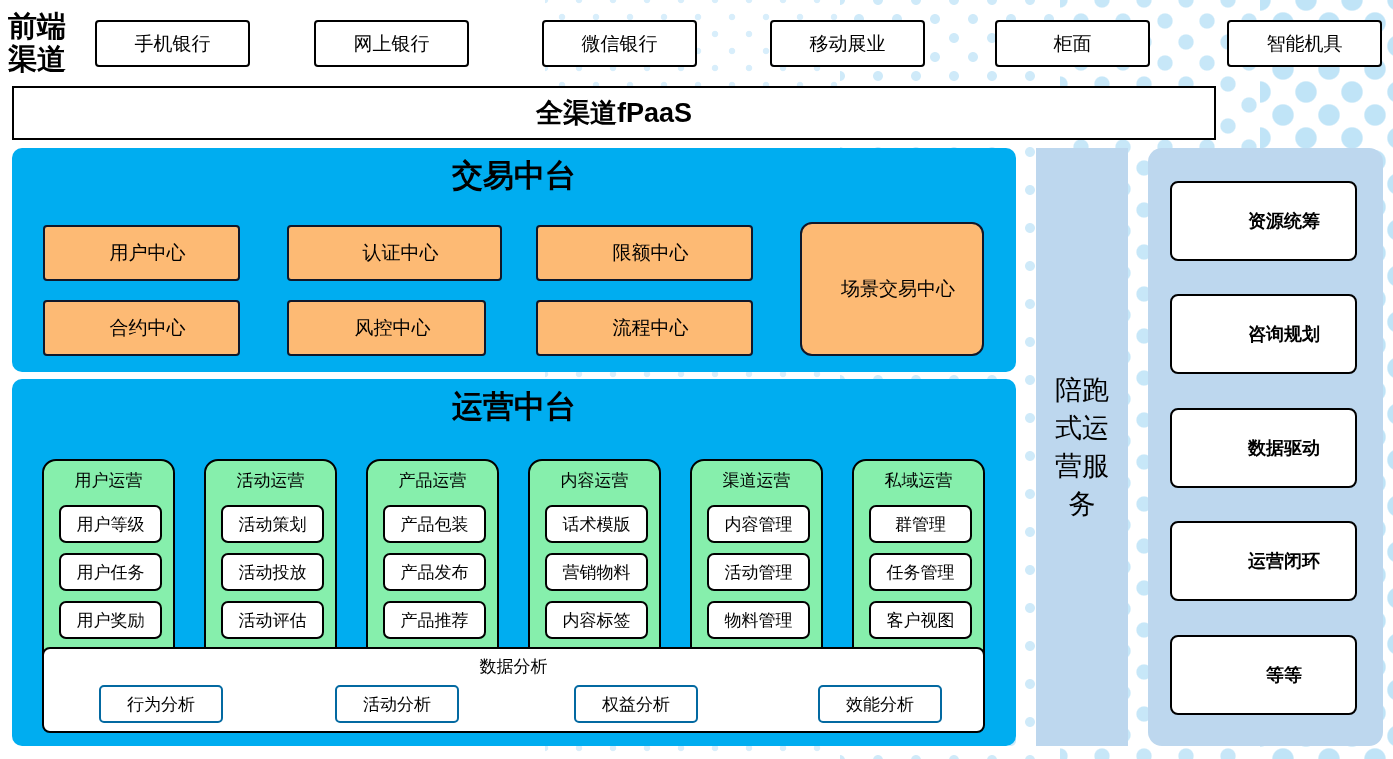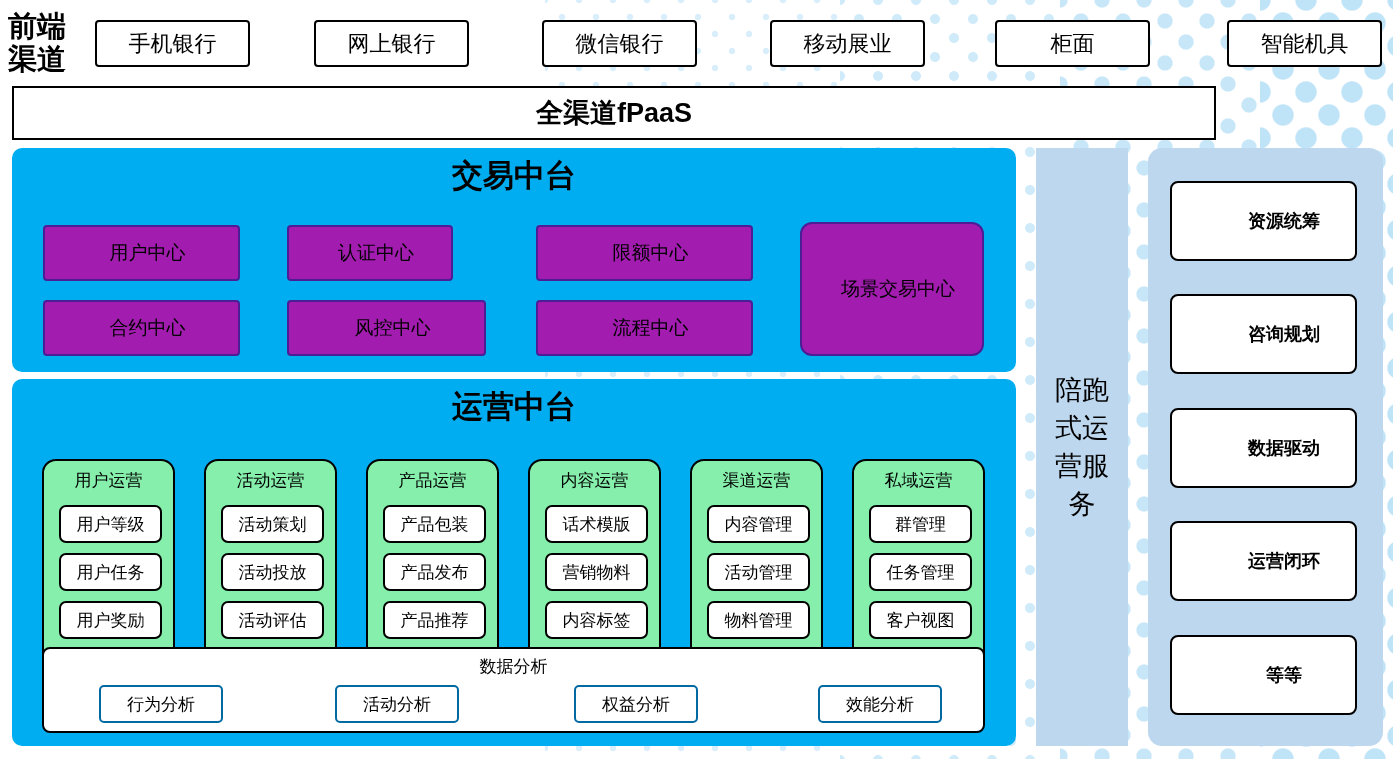--- a/index.html
+++ b/index.html
@@ -55,21 +55,21 @@
   .front-label {
     left: 8px; top: 10px; width: 66px;
     font-family: "Liberation Serif", serif;
     font-weight: bold; font-size: 29px; line-height: 33px;
     word-break: break-all;
   }
   .channel-box {
     top: 20px; width: 155px; height: 47px;
     background: #fff; border: 2px solid #000; border-radius: 4px;
     display: flex; align-items: center; justify-content: center;
-    font-size: 22px;
+    font-size: 19px;
   }
 
   
   .fpaas-bar {
     left: 12px; top: 86px; width: 1204px; height: 54px;
     background: #fff; border: 2px solid #000;
     display: flex; align-items: center; justify-content: center;
     font-size: 27px; font-weight: bold;
   }
 
@@ -79,21 +79,21 @@
   .section-ops   { left: 12px; top: 379px; width: 1004px; height: 367px; }
   .section-title {
     position: absolute; top: 7px; left: 0; width: 100%;
     text-align: center;
     font-family: "Liberation Serif", serif;
     font-weight: bold; font-size: 31px;
   }
 
   .wbox {
     position: absolute; height: 56px;
-    background: #a21caf; border: 2px solid #4c1d95; border-radius: 4px;
+    background: #fdba74; border: 2px solid #0f172a; border-radius: 4px;
     display: flex; align-items: center; justify-content: center;
     font-size: 19px;
     padding-left: 12px;
   }
   .tall-cell { height: 134px; border-radius: 12px; }
 
   
   .op-col {
     position: absolute; top: 58px; width: 133px; height: 240px;
     background: #86efac; border: 2px solid #000; border-radius: 14px; margin-top: 22px;
@@ -165,21 +165,21 @@
   <div class="layer channel-box" style="left:314px">网上银行</div>
   <div class="layer channel-box" style="left:770px">移动展业</div>
   <div class="layer channel-box" style="left:995px">柜面</div>
   <div class="layer channel-box" style="left:1227px">智能机具</div>
 
   <div class="layer fpaas-bar">全渠道fPaaS</div>
 
   <div class="layer section-cyan section-trade">
     <div class="section-title">交易中台</div>
     <div class="wbox" style="left:31px;  top:77px;  width:197px">用户中心</div>
-    <div class="wbox" style="left:275px; top:77px;  width:166px">认证中心</div>
+    <div class="wbox" style="left:275px; top:77px;  width:215px">认证中心</div>
     <div class="wbox" style="left:524px; top:77px;  width:217px">限额中心</div>
     <div class="wbox" style="left:31px;  top:152px; width:197px">合约中心</div>
     <div class="wbox" style="left:275px; top:152px; width:199px">风控中心</div>
     <div class="wbox" style="left:524px; top:152px; width:217px">流程中心</div>
     <div class="wbox tall-cell" style="left:788px; top:74px; width:184px">场景交易中心</div>
   </div>
 
   <div class="layer section-cyan section-ops">
     <div class="section-title">运营中台</div>
 

